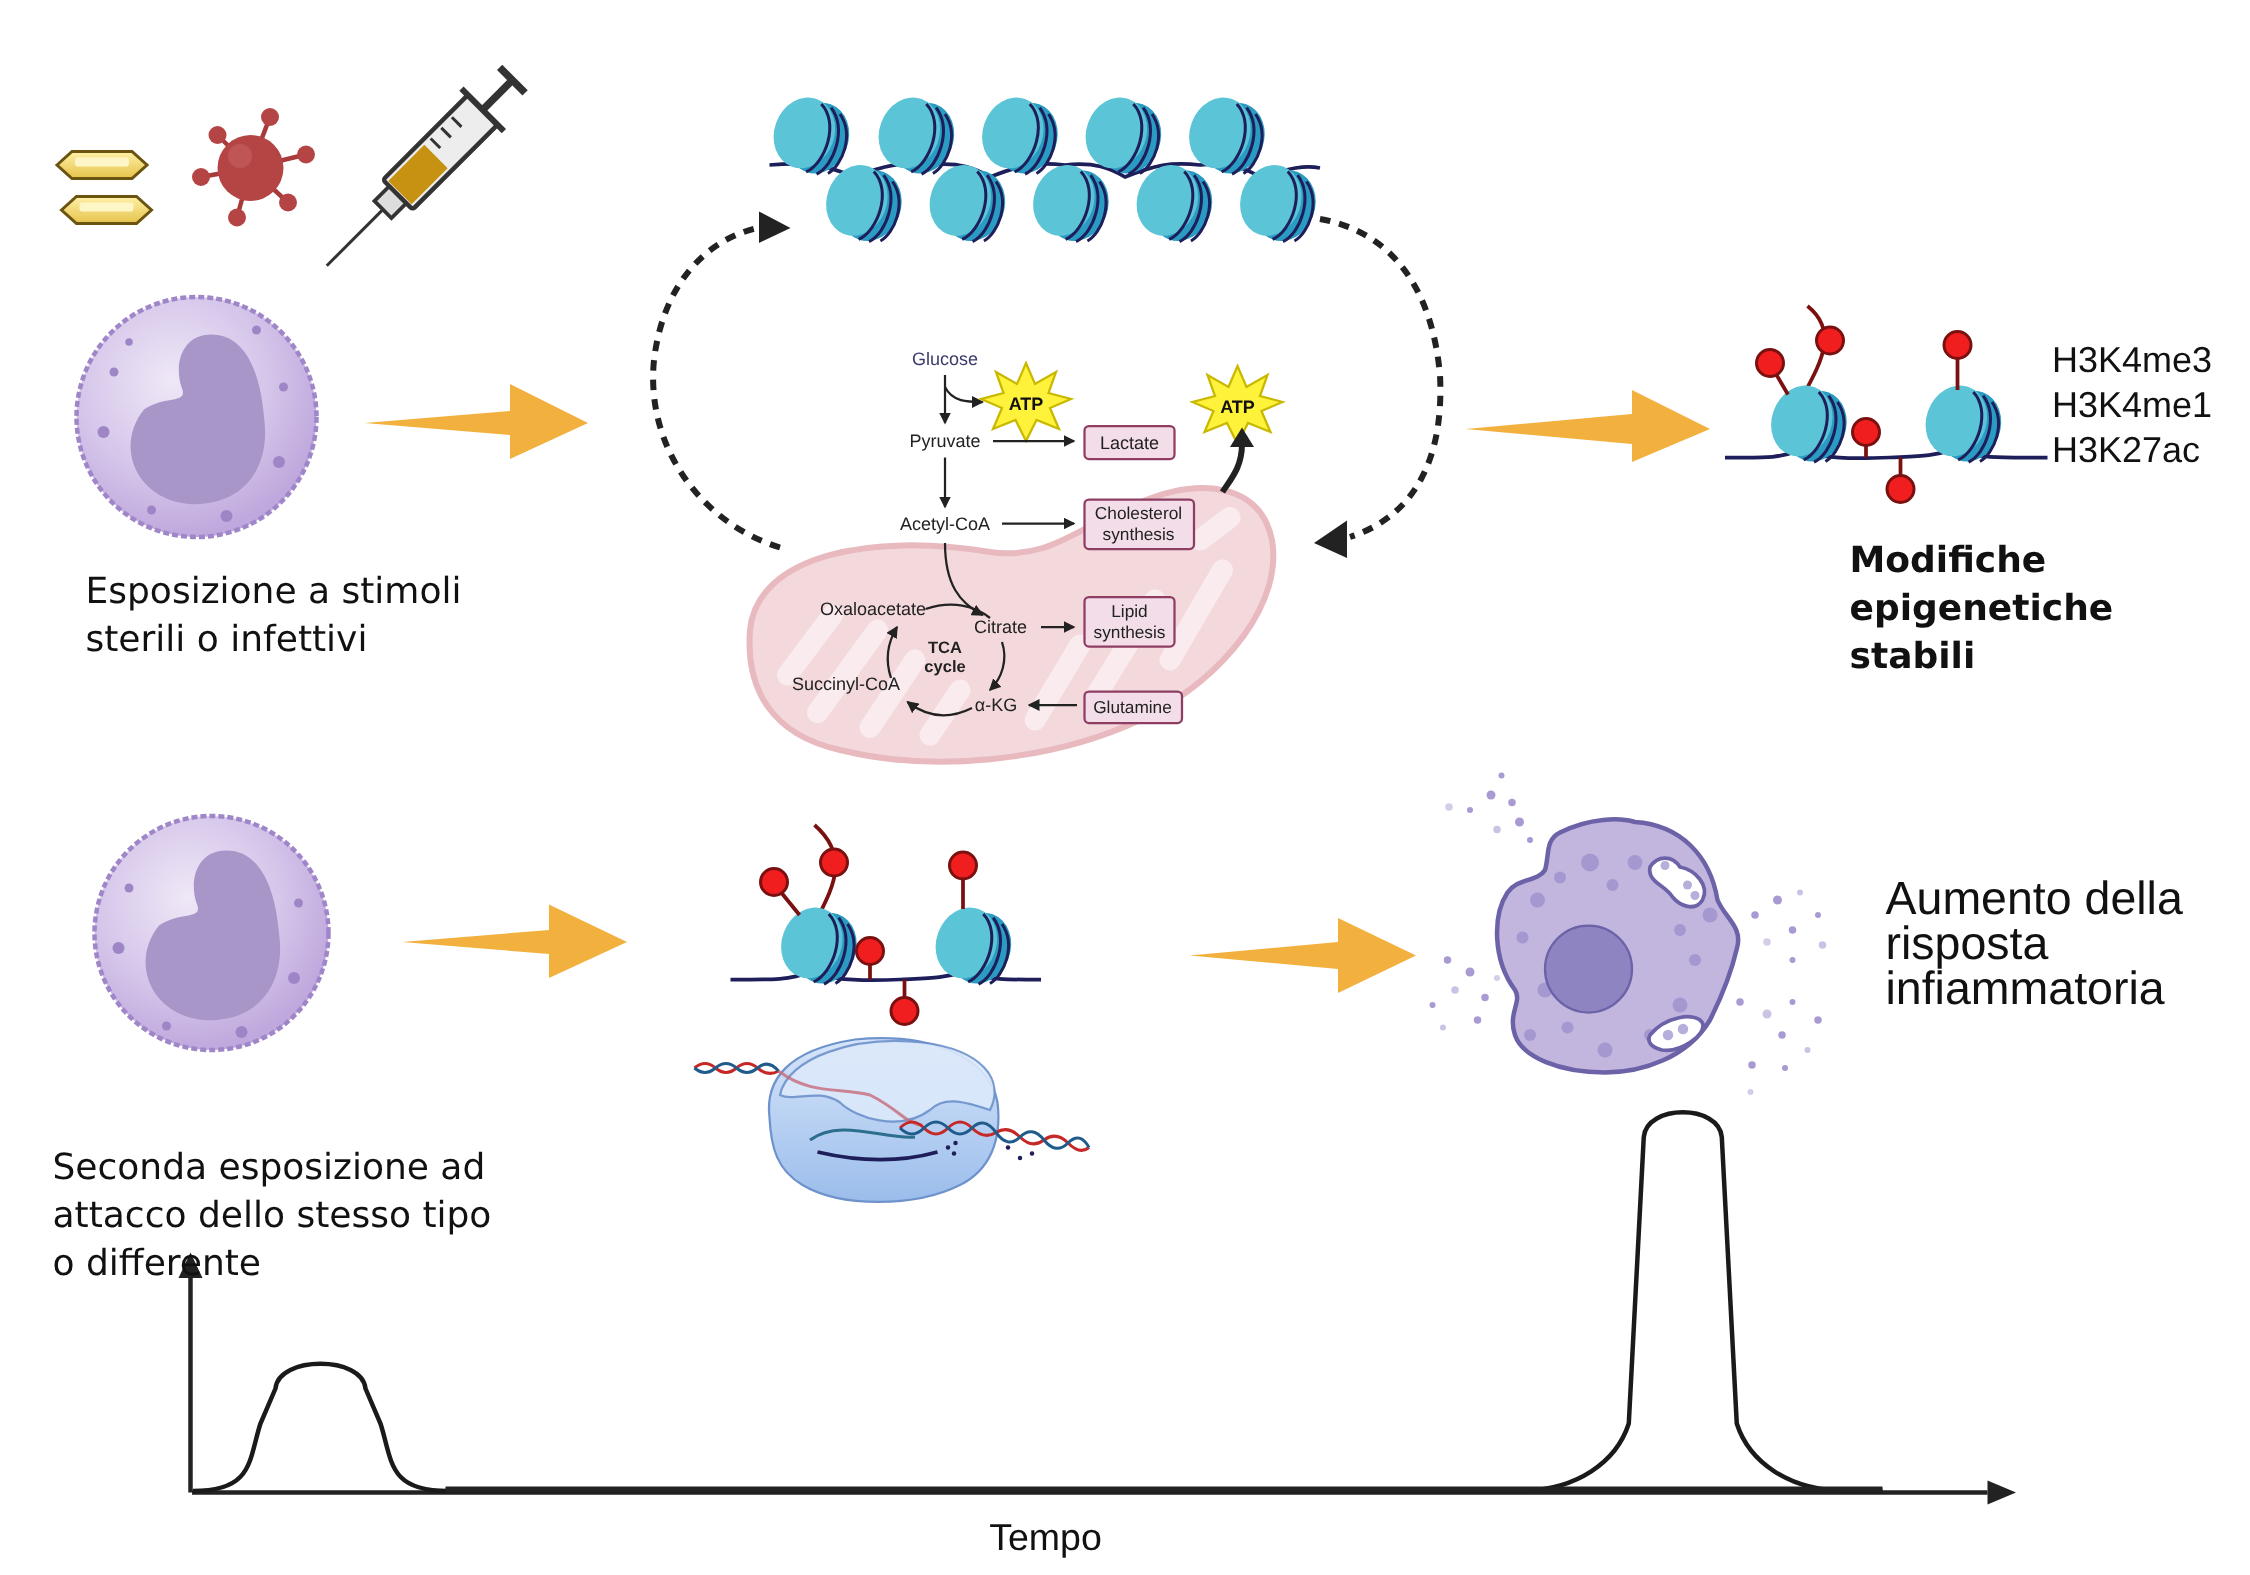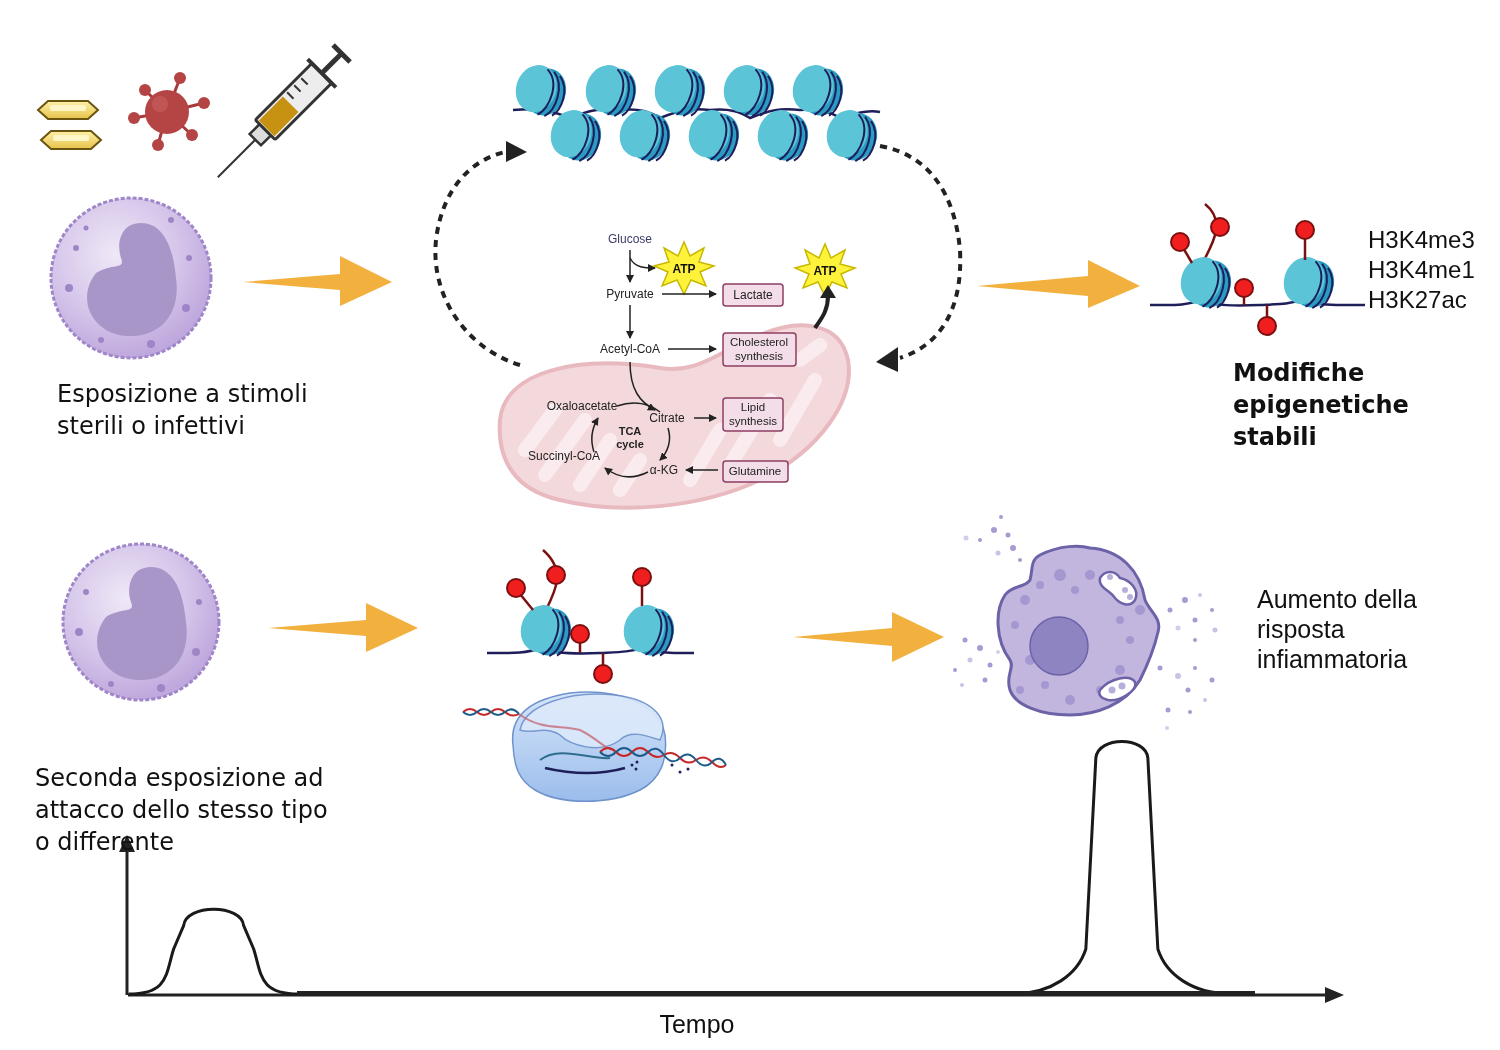--- a/index.html
+++ b/index.html
@@ -1,21 +1,21 @@
 <!DOCTYPE html>
 <html><head>
 <meta charset="utf-8">
 <style>
   html, body { margin: 0; padding: 0; background: #ffffff; }
   body { width: 1500px; height: 1050px; position: relative; overflow: hidden;
          font-family: "Liberation Sans", "DejaVu Sans", sans-serif; color: #111; }
   #scene { position: absolute; left: 0; top: 0; width: 1500px; height: 1050px; }
   .lbl { position: absolute; font-family: "DejaVu Sans", "Liberation Sans", sans-serif;
          font-size: 24px; line-height: 32px; color: #111; white-space: pre-line; }
-  .lbl-roboto { font-family: "Liberation Sans", "DejaVu Sans", sans-serif; font-size: 25px; line-height: 30px; }
+  .lbl-roboto { font-family: "Liberation Sans", "DejaVu Sans", sans-serif; font-size: 31px; line-height: 30px; }
   svg text { font-family: "Liberation Sans", "DejaVu Sans", sans-serif; }
 </style>
 </head>
 <body>
 
 <svg id="scene" viewBox="0 0 1500 1050" xmlns="http://www.w3.org/2000/svg">
   <defs>
     <marker id="arrowHeadBlack" markerWidth="10" markerHeight="10" refX="6" refY="5" orient="auto" markerUnits="userSpaceOnUse">
       <path d="M0,0 L10,5 L0,10 z" fill="#222"></path>
     </marker>

